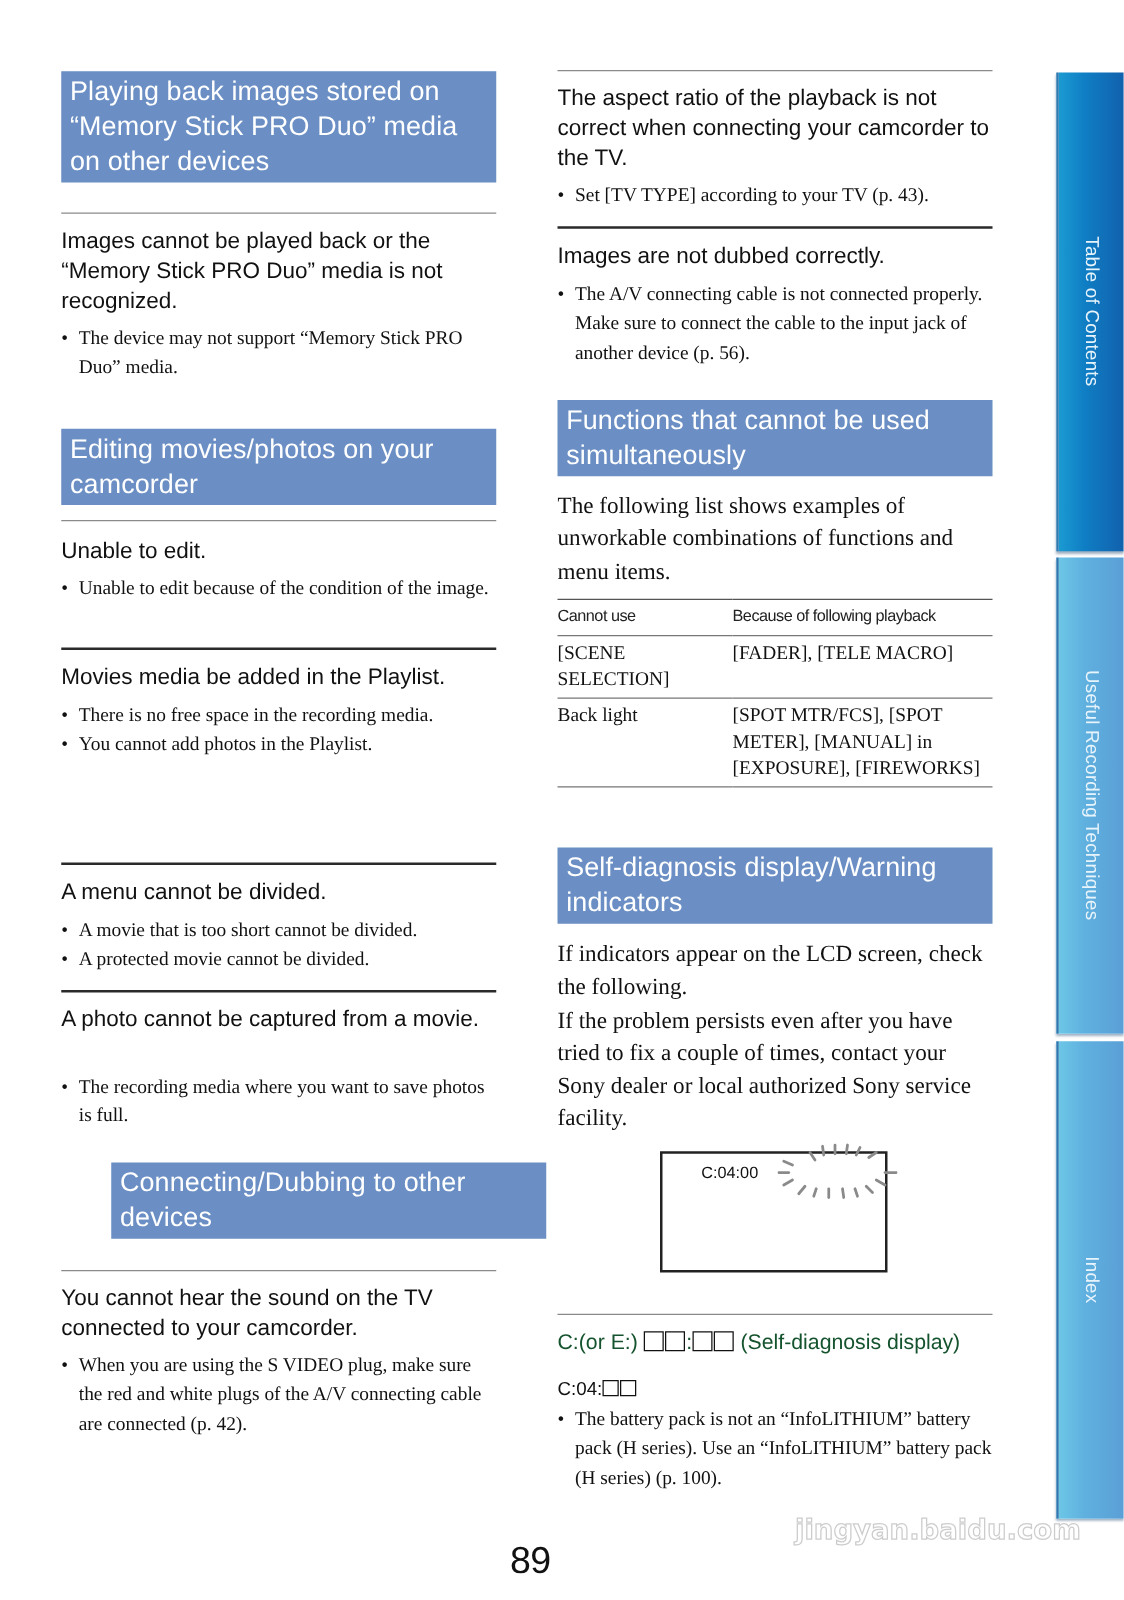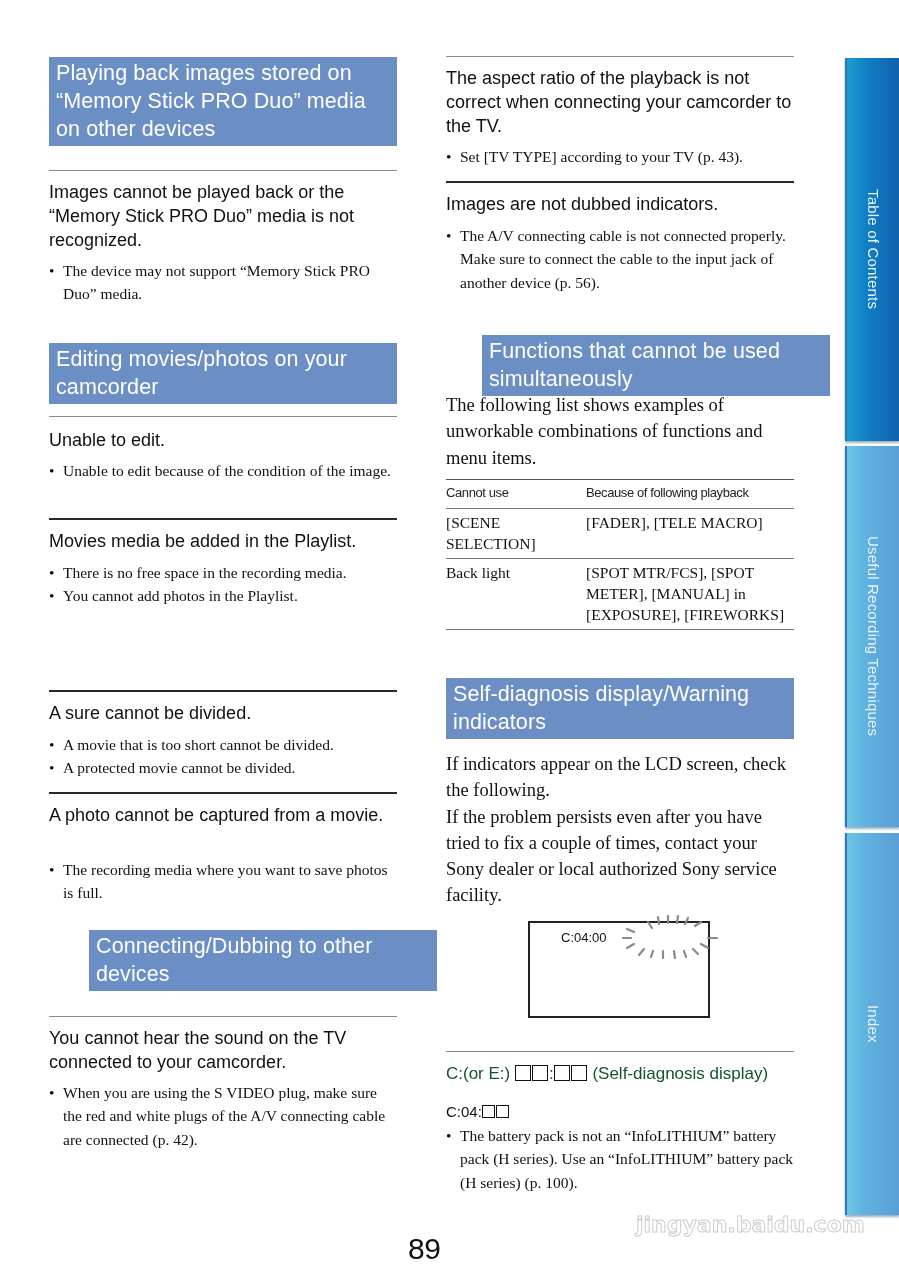--- a/index.html
+++ b/index.html
@@ -140,21 +140,21 @@
   </ul>
 
   <div class="rule dark" style="top:518px;"></div>
   <div class="q" style="top:529px;">Movies media be added in the Playlist.</div>
   <ul class="bullets" style="top:561px;">
     <li>There is no free space in the recording media.</li>
     <li>You cannot add photos in the Playlist.</li>
   </ul>
 
   <div class="rule dark" style="top:690px;"></div>
-  <div class="q" style="top:701px;">A sure cannot be divided.</div>
+  <div class="q" style="top:701px;">A menu cannot be divided.</div>
   <ul class="bullets" style="top:733px;">
     <li>A movie that is too short cannot be divided.</li>
     <li>A protected movie cannot be divided.</li>
   </ul>
 
   <div class="rule dark" style="top:792px;"></div>
   <div class="q" style="top:803px;">A photo cannot be captured from a movie.</div>
   <ul class="bullets" style="top:858px;">
     <li>The recording media where you want to save photos is full.</li>
   </ul>
@@ -169,26 +169,26 @@
 </div>
 
 <div class="col col-right">
   <div class="rule light" style="top:56px;"></div>
   <div class="q" style="top:66px;">The aspect ratio of the playback is not correct when connecting your camcorder to the TV.</div>
   <ul class="bullets" style="top:145px;">
     <li>Set [TV TYPE] according to your TV (p. 43).</li>
   </ul>
 
   <div class="rule dark" style="top:181px;"></div>
-  <div class="q" style="top:192px;">Images are not dubbed indicators.</div>
+  <div class="q" style="top:192px;">Images are not dubbed correctly.</div>
   <ul class="bullets" style="top:224px;">
     <li>The A/V connecting cable is not connected properly. Make sure to connect the cable to the input jack of another device (p. 56).</li>
   </ul>
 
-  <div class="section-bar" style="top:335px;margin-left:36px;">Functions that cannot be used simultaneously</div>
+  <div class="section-bar" style="top:320px;">Functions that cannot be used simultaneously</div>
   <div class="para" style="top:392px;">The following list shows examples of unworkable combinations of functions and menu items.</div>
 
   <table class="func" style="top:479px;">
     <thead>
       <tr>
         <th class="c1">Cannot use</th>
         <th>Because of following playback</th>
       </tr>
     </thead>
     <tbody>

